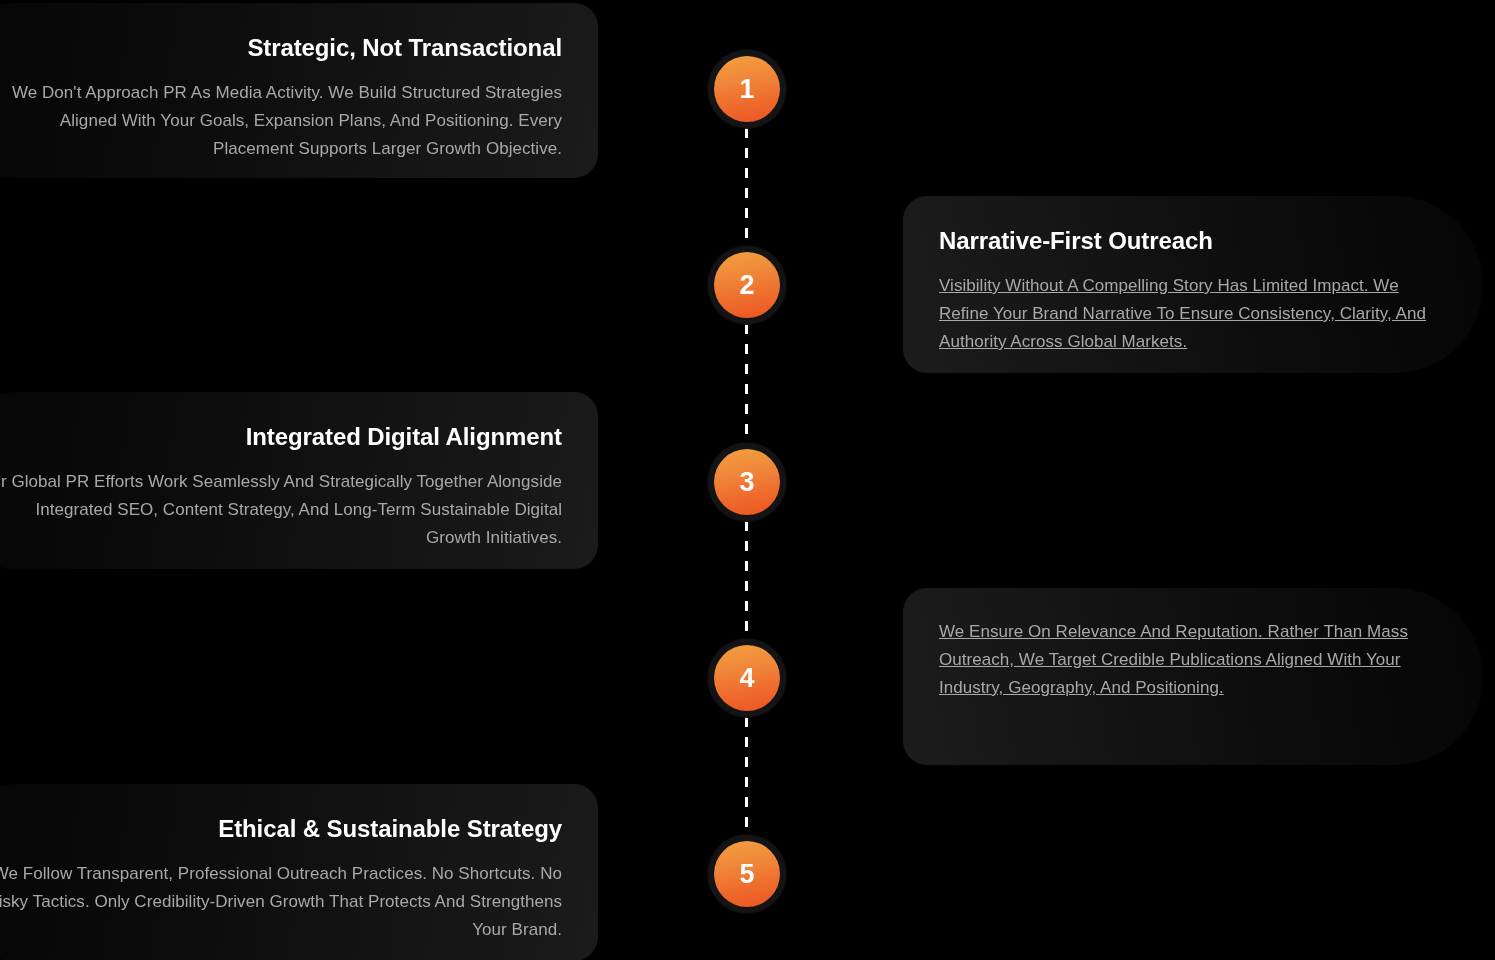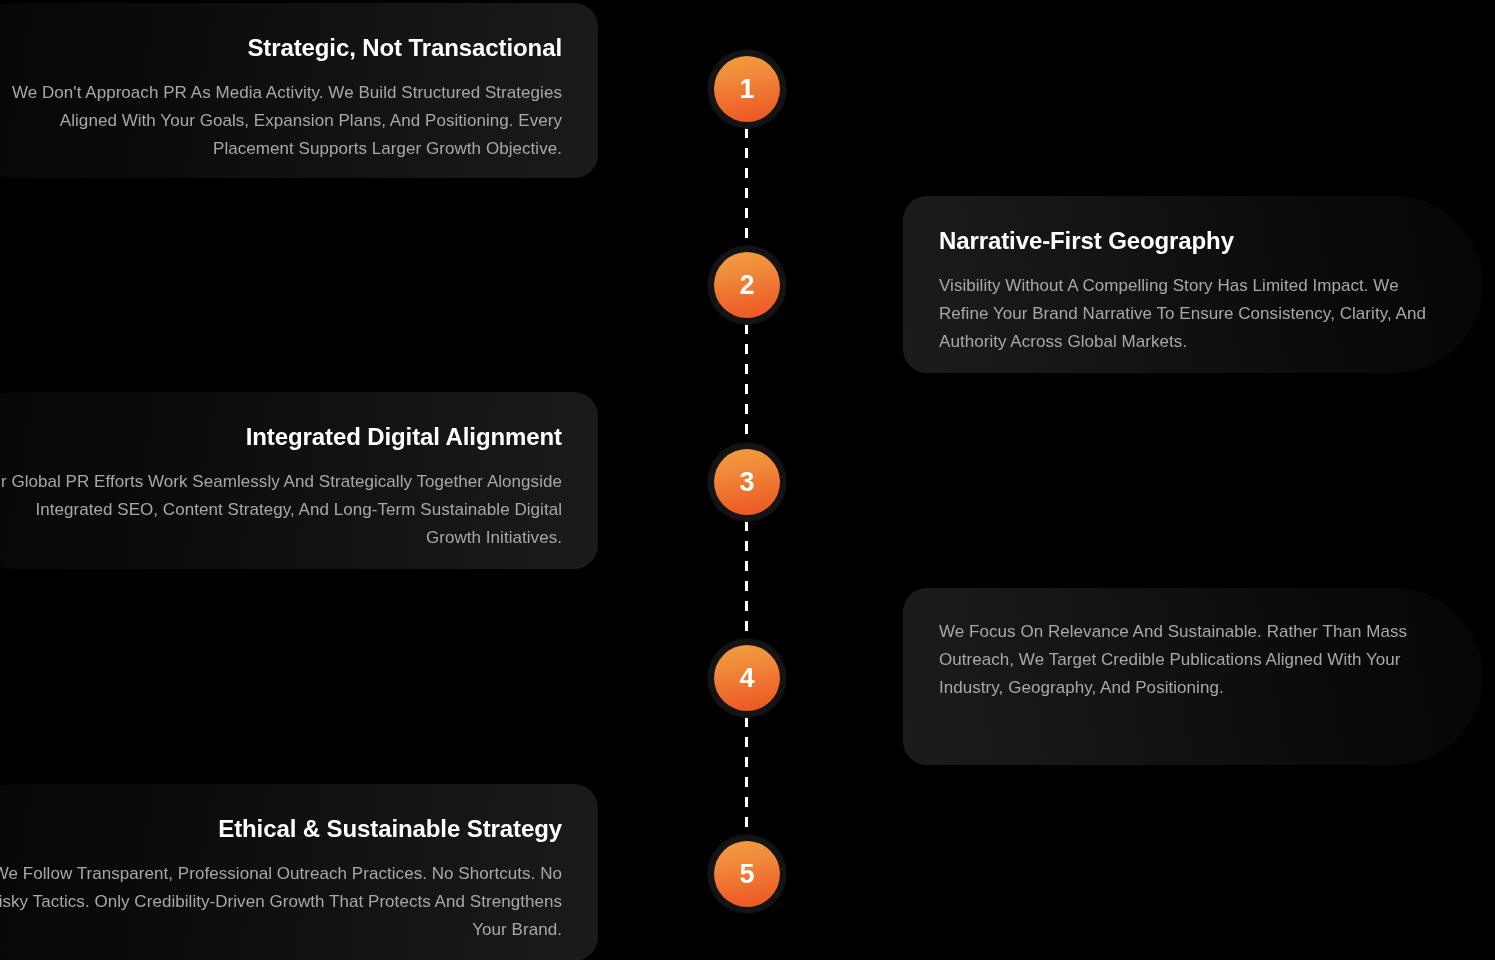--- a/index.html
+++ b/index.html
@@ -117,21 +117,21 @@
     margin-bottom: 16px;
   }
   .card-body {
     font-size: 17px;
     font-weight: normal;
     color: #a8a8a8;
     line-height: 28px;
     letter-spacing: 0.05px;
   }
   .card.left .card-body { padding-left: 10px; }
-  .card.right .card-body { padding-right: 12px; }
+  .card.right .card-body { padding-right: 12px; text-decoration: underline; }
 </style>
 </head>
 <body>
 
 <div class="timeline-root">
 
   <div class="connector-line connector-1"></div>
   <div class="connector-line connector-2"></div>
   <div class="connector-line connector-3"></div>
   <div class="connector-line connector-4"></div>
@@ -140,41 +140,41 @@
     <div class="card-title">Strategic, Not Transactional</div>
     <div class="card-body">We Don't Approach PR As Media Activity. We Build Structured Strategies Aligned With Your Goals, Expansion Plans, And Positioning. Every Placement Supports Larger Growth Objective.</div>
   </div>
   <div class="node node-1">
     <div class="node-inner">
       <span class="node-number">1</span>
     </div>
   </div>
 
   <div class="card right card-2">
-    <div class="card-title">Narrative-First Geography</div>
+    <div class="card-title">Narrative-First Outreach</div>
     <div class="card-body">Visibility Without A Compelling Story Has Limited Impact. We Refine Your Brand Narrative To Ensure Consistency, Clarity, And Authority Across Global Markets.</div>
   </div>
   <div class="node node-2">
     <div class="node-inner">
       <span class="node-number">2</span>
     </div>
   </div>
 
   <div class="card left card-3">
     <div class="card-title">Integrated Digital Alignment</div>
     <div class="card-body">Our Global PR Efforts Work Seamlessly And Strategically Together Alongside Integrated SEO, Content Strategy, And Long-Term Sustainable Digital Growth Initiatives.</div>
   </div>
   <div class="node node-3">
     <div class="node-inner">
       <span class="node-number">3</span>
     </div>
   </div>
 
   <div class="card right card-4">
-    <div class="card-body">We Focus On Relevance And Sustainable. Rather Than Mass Outreach, We Target Credible Publications Aligned With Your Industry, Geography, And Positioning.</div>
+    <div class="card-body">We Ensure On Relevance And Reputation. Rather Than Mass Outreach, We Target Credible Publications Aligned With Your Industry, Geography, And Positioning.</div>
   </div>
   <div class="node node-4">
     <div class="node-inner">
       <span class="node-number">4</span>
     </div>
   </div>
 
   <div class="card left card-5">
     <div class="card-title">Ethical &amp; Sustainable Strategy</div>
     <div class="card-body">We Follow Transparent, Professional Outreach Practices. No Shortcuts. No Risky Tactics. Only Credibility-Driven Growth That Protects And Strengthens Your Brand.</div>

